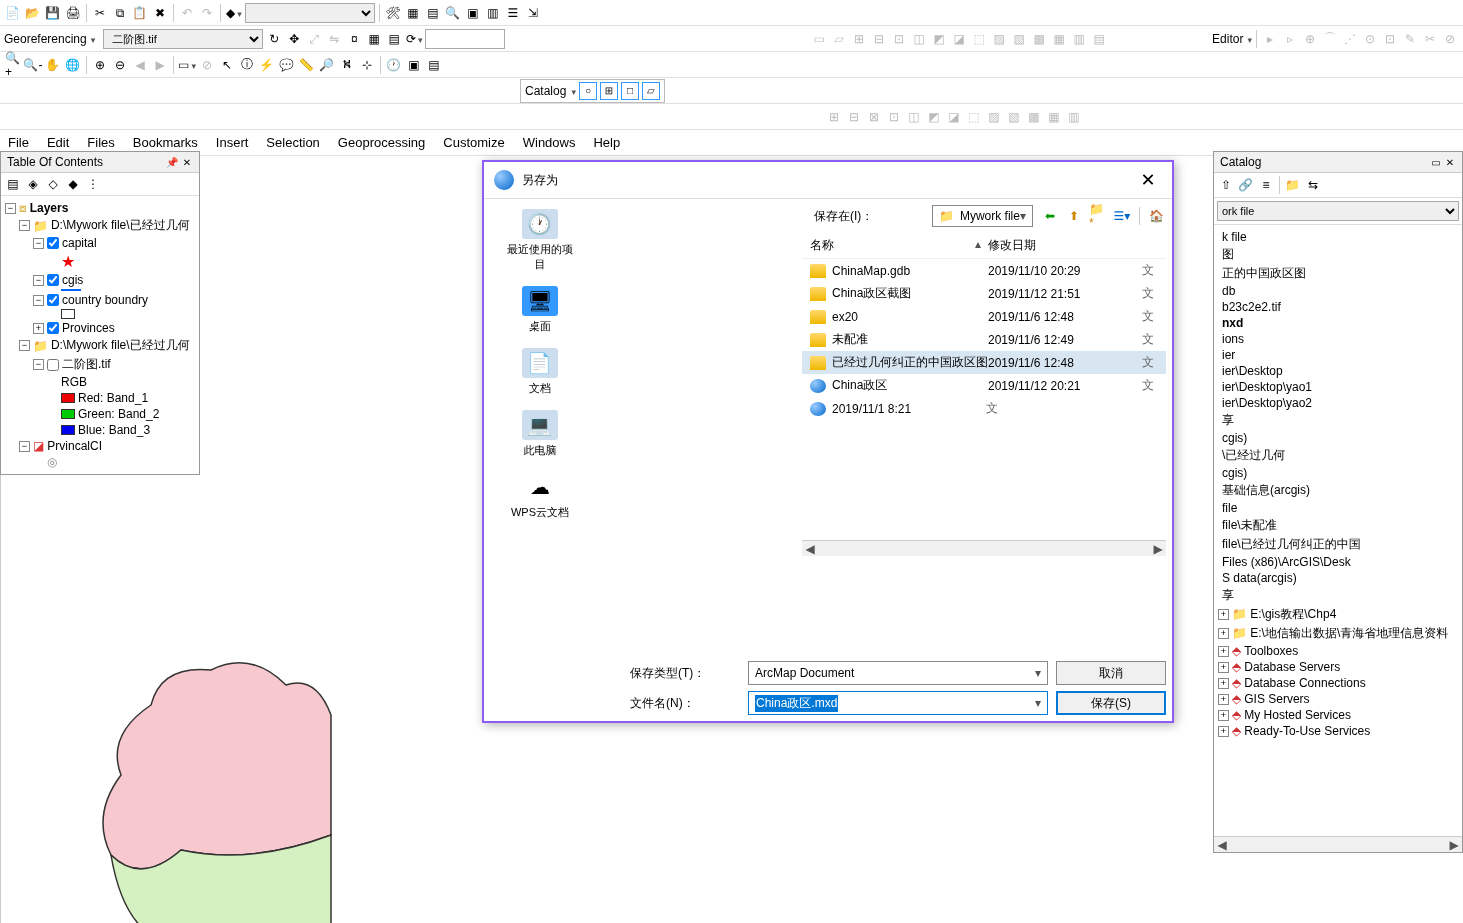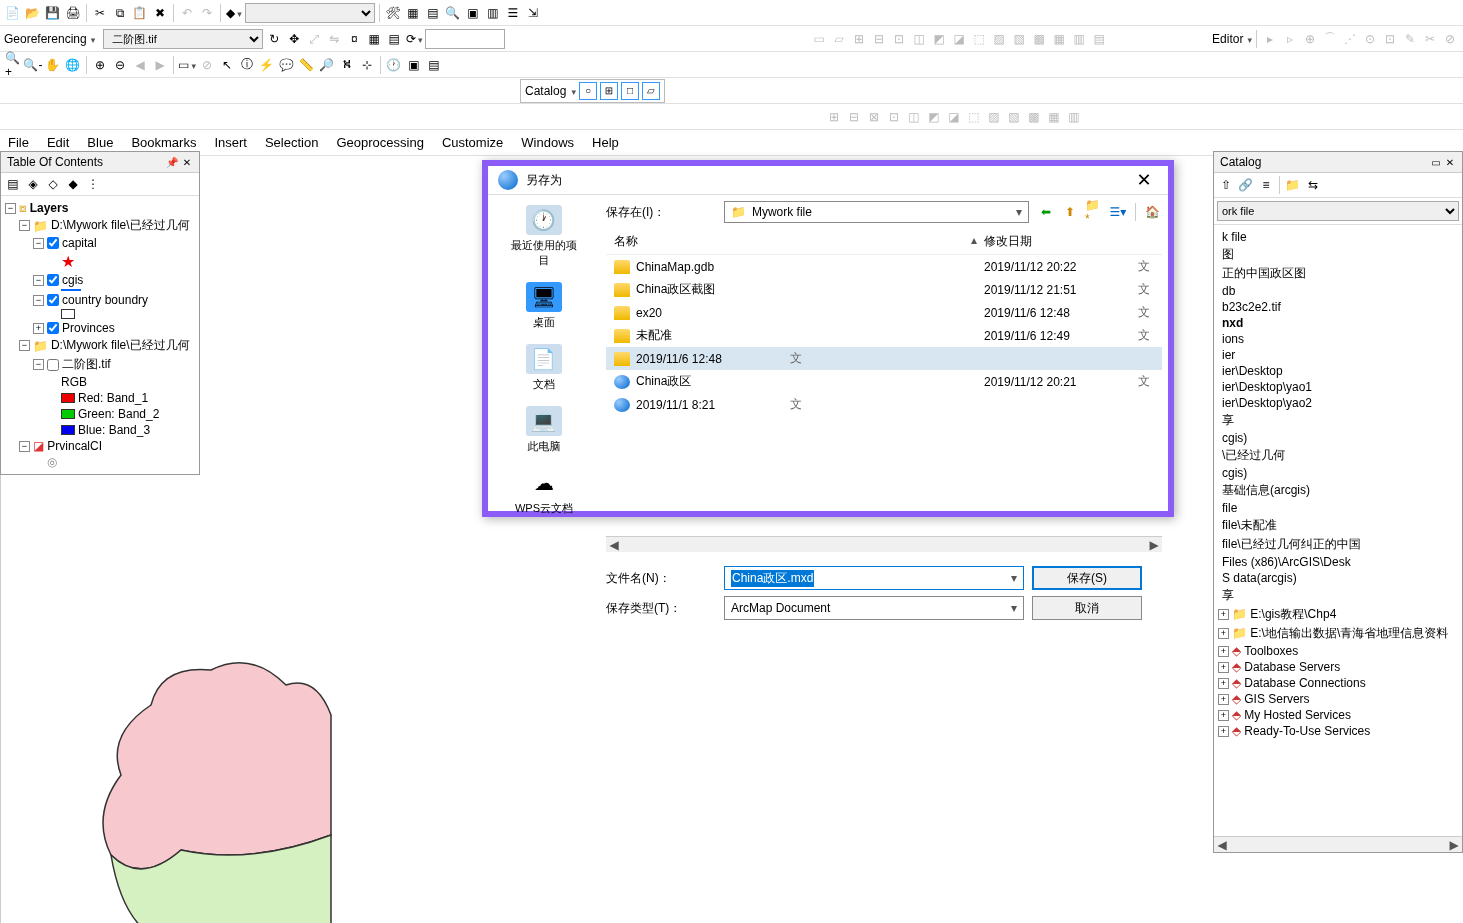--- a/index.html
+++ b/index.html
@@ -27,30 +27,30 @@
 
 .map-canvas { flex: 1; background: #fff; position: relative; border-left: 1px solid #ccc; }
 
 .catalog-panel { position: absolute; top: 151px; right: 0; width: 250px; bottom: 70px; border: 1px solid #999; background: #fff; display: flex; flex-direction: column; }
 .cat-toolbar { padding: 3px; border-bottom: 1px solid #ddd; display: flex; gap: 2px; align-items: center; }
 .cat-select { flex: 1; height: 20px; border: 1px solid #aaa; font-size: 11px; }
 .cat-tree { flex: 1; overflow: auto; padding: 4px; font-size: 12px; }
 .cat-node { padding: 1px 0; display: flex; align-items: center; gap: 3px; white-space: nowrap; }
 
 
-.dialog { position: absolute; top: 160px; left: 482px; width: 692px; height: 357px; border: 6px solid #8b5cf6; background: #fff; box-shadow: 2px 2px 10px rgba(0,0,0,.3); display: flex; flex-direction: column; z-index: 100; }
+.dialog { position: absolute; top: 160px; left: 482px; width: 692px; height: 563px; border: 2px solid #8b5cf6; background: #fff; box-shadow: 2px 2px 10px rgba(0,0,0,.3); display: flex; flex-direction: column; z-index: 100; }
 .dialog-title { height: 36px; display: flex; align-items: center; padding: 0 10px; font-size: 14px; }
 .dialog-title .globe-icon { width: 20px; height: 20px; margin-right: 8px; border-radius: 50%; background: radial-gradient(circle at 30% 30%, #9cf, #06c); }
 .dialog-close { margin-left: auto; width: 28px; height: 28px; display: flex; align-items: center; justify-content: center; cursor: pointer; font-size: 18px; }
 .dialog-body { flex: 1; display: flex; border-top: 1px solid #ddd; }
 .dialog-places { width: 112px; display: flex; flex-direction: column; align-items: center; padding-top: 6px; gap: 6px; }
 .place { width: 80px; display: flex; flex-direction: column; align-items: center; gap: 3px; cursor: pointer; padding: 4px; }
 .place-icon { width: 36px; height: 30px; background: #8cf; border-radius: 3px; }
 .place-label { font-size: 11px; text-align: center; }
-.dialog-main { flex: 1; display: flex; flex-direction: column; padding: 6px; }
+.dialog-main { flex: 1; display: flex; flex-direction: column; padding: 6px; align-items: flex-end; }
 .save-in-row { display: flex; align-items: center; gap: 8px; margin-bottom: 6px; }
 .folder-select { flex: 1; height: 22px; border: 1px solid #888; padding: 0 6px; display: flex; align-items: center; }
 .nav-icons { display: flex; gap: 6px; }
 .nav-icon { width: 18px; height: 18px; cursor: pointer; display: inline-flex; align-items: center; justify-content: center; }
 .file-list { flex: 1; border: none; margin-bottom: 6px; }
 .file-header { display: flex; padding: 4px 8px; border-bottom: 1px solid #eee; }
 .fh-name { flex: 1; }
 .fh-date { width: 150px; }
 .file-row { display: flex; align-items: center; padding: 3px 8px; cursor: pointer; }
 .file-row.selected { background: #d8e6f2; }
@@ -208,21 +208,21 @@
   <span class="tb-icon faded">▨</span>
   <span class="tb-icon faded">▧</span>
   <span class="tb-icon faded">▩</span>
   <span class="tb-icon faded">▦</span>
   <span class="tb-icon faded">▥</span>
 </div>
 
 <div class="menu-bar">
   <span class="menu-item">File</span>
   <span class="menu-item">Edit</span>
-  <span class="menu-item">Blue</span>
+  <span class="menu-item">Files</span>
   <span class="menu-item">Bookmarks</span>
   <span class="menu-item">Insert</span>
   <span class="menu-item">Selection</span>
   <span class="menu-item">Geoprocessing</span>
   <span class="menu-item">Customize</span>
   <span class="menu-item">Windows</span>
   <span class="menu-item">Help</span>
 </div>
 
 <div class="main-area">
@@ -429,21 +429,21 @@
         <div class="file-header">
           <span class="fh-name">名称</span>
           <span style="width:20px;text-align:center;color:#555">▴</span>
           <span class="fh-date">修改日期</span>
           <span style="width:20px"></span>
         </div>
         <div id="file-rows">
             <div class="file-row">
               <span class="file-icon folder-ic"></span>
               <span class="fr-name">ChinaMap.gdb</span>
-              <span class="fr-date">2019/11/12 20:22</span>
+              <span class="fr-date">2019/11/10 20:29</span>
               <span class="fr-type">文</span>
             </div>
             <div class="file-row">
               <span class="file-icon folder-ic"></span>
               <span class="fr-name">China政区截图</span>
               <span class="fr-date">2019/11/12 21:51</span>
               <span class="fr-type">文</span>
             </div>
             <div class="file-row">
               <span class="file-icon folder-ic"></span>
@@ -452,20 +452,21 @@
               <span class="fr-type">文</span>
             </div>
             <div class="file-row">
               <span class="file-icon folder-ic"></span>
               <span class="fr-name">未配准</span>
               <span class="fr-date">2019/11/6 12:49</span>
               <span class="fr-type">文</span>
             </div>
             <div class="file-row selected">
               <span class="file-icon folder-ic"></span>
+              <span class="fr-name">已经过几何纠正的中国政区图</span>
               <span class="fr-date">2019/11/6 12:48</span>
               <span class="fr-type">文</span>
             </div>
             <div class="file-row">
               <span class="file-icon arcglobe-ic"></span>
               <span class="fr-name">China政区</span>
               <span class="fr-date">2019/11/12 20:21</span>
               <span class="fr-type">文</span>
             </div>
             <div class="file-row">
@@ -475,29 +476,29 @@
             </div>
           </div>
         <div class="hscroll" style="margin-top:120px">
             <span class="arrow">◀</span>
             <span class="track"></span>
             <span class="arrow">▶</span>
           </div>
       </div>
       <div class="bottom-rows">
         <div class="btm-row">
+          <span class="btm-label">保存类型(T)：</span>
+          <div class="btm-select dropdown-arrow">
+            <span>ArcMap Document</span>
+          </div>
+          <button class="btm-btn">取消</button>
+        </div>
+        <div class="btm-row">
           <span class="btm-label">文件名(N)：</span>
           <div class="btm-input dropdown-arrow" style="display:flex;align-items:center;border-color:#0078d7">
             <span class="filename-sel">China政区.mxd</span>
           </div>
           <button class="btm-btn primary">保存(S)</button>
         </div>
-        <div class="btm-row">
-          <span class="btm-label">保存类型(T)：</span>
-          <div class="btm-select dropdown-arrow">
-            <span>ArcMap Document</span>
-          </div>
-          <button class="btm-btn">取消</button>
-        </div>
       </div>
     </div>
   </div>
 </div>
 
 </body></html>

